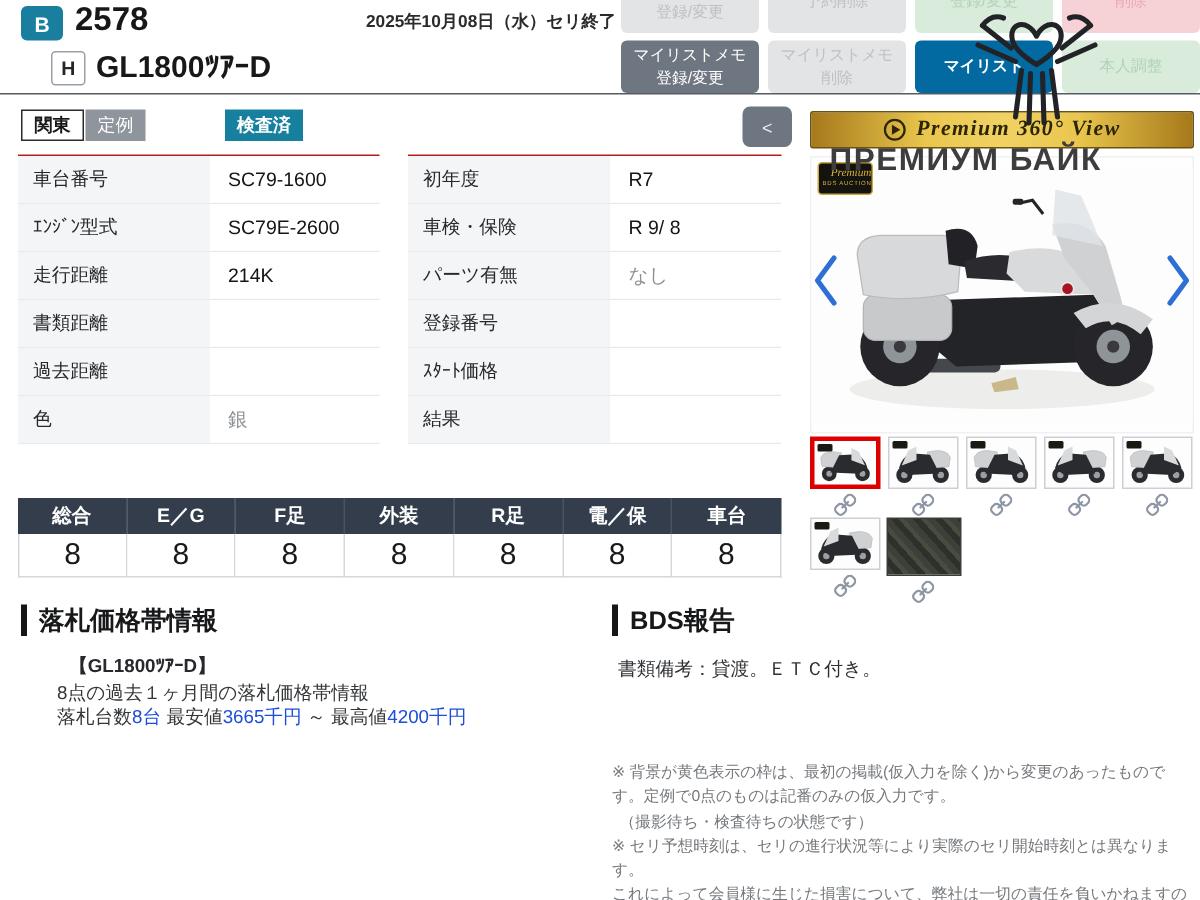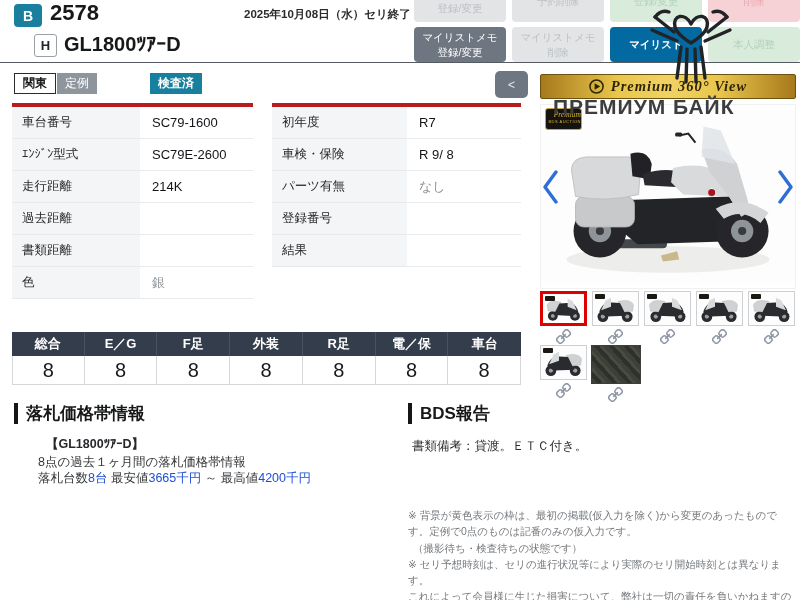--- a/index.html
+++ b/index.html
@@ -38,21 +38,21 @@
 
   
   .tag { position:absolute; top:73px; height:21px; display:flex; align-items:center; font-size:12px; padding:0 8px; }
   .tag-region { left:14px; border:1.5px solid #2b2b2b; color:#17181a; font-weight:700; background:#fff; }
   .tag-sale { left:57px; background:#8e959c; color:#fff; }
   .tag-inspected { left:150px; background:#16809e; color:#fff; font-weight:700; }
   .back-btn { position:absolute; left:495px; top:71px; width:33px; height:27px; background:#6e7781;
               border-radius:5px; color:#e8eaec; font-size:12px; display:flex; align-items:center; justify-content:center; cursor:pointer; }
 
   
-  .spec-table { position:absolute; top:103px; border-top:4px solid #b91c1c; }
+  .spec-table { position:absolute; top:103px; border-top:1px solid #b91c1c; }
   .spec-left { left:12px; width:241px; }
   .spec-right { left:272px; width:249px; }
   .spec-row { display:flex; height:32px; border-bottom:1px solid #e7e9eb; }
   .spec-label { background:#f4f5f7; display:flex; align-items:center; padding-left:10px;
                 font-size:12.5px; color:#26282b; }
   .spec-left .spec-label { width:128px; }
   .spec-right .spec-label { width:135px; }
   .spec-value { flex:1; display:flex; align-items:center; padding-left:12px; font-size:13px; color:#121417; background:#fff; }
   .spec-value.muted { color:#8d9296; }
 
@@ -204,48 +204,52 @@
     </div>
     <div class="spec-row">
       <div class="spec-label">ｴﾝｼﾞﾝ型式</div>
       <div class="spec-value">SC79E-2600</div>
     </div>
     <div class="spec-row">
       <div class="spec-label">走行距離</div>
       <div class="spec-value">214K</div>
     </div>
     <div class="spec-row">
+      <div class="spec-label">書類距離</div>
+      <div class="spec-value"></div>
+    </div>
+    <div class="spec-row">
       <div class="spec-label">過去距離</div>
       <div class="spec-value"></div>
     </div>
     <div class="spec-row">
-      <div class="spec-label">書類距離</div>
-      <div class="spec-value"></div>
-    </div>
-    <div class="spec-row">
       <div class="spec-label">色</div>
       <div class="spec-value muted">銀</div>
     </div>
   </div>
 
   <div class="spec-table spec-right">
     <div class="spec-row">
       <div class="spec-label">初年度</div>
       <div class="spec-value">R7</div>
     </div>
     <div class="spec-row">
       <div class="spec-label">車検・保険</div>
       <div class="spec-value">R 9/ 8</div>
     </div>
     <div class="spec-row">
       <div class="spec-label">パーツ有無</div>
       <div class="spec-value muted">なし</div>
     </div>
     <div class="spec-row">
       <div class="spec-label">登録番号</div>
+      <div class="spec-value"></div>
+    </div>
+    <div class="spec-row">
+      <div class="spec-label">ｽﾀｰﾄ価格</div>
       <div class="spec-value"></div>
     </div>
     <div class="spec-row">
       <div class="spec-label">結果</div>
       <div class="spec-value"></div>
     </div>
   </div>
 
   <div class="score-table">
     <div class="score-col">

